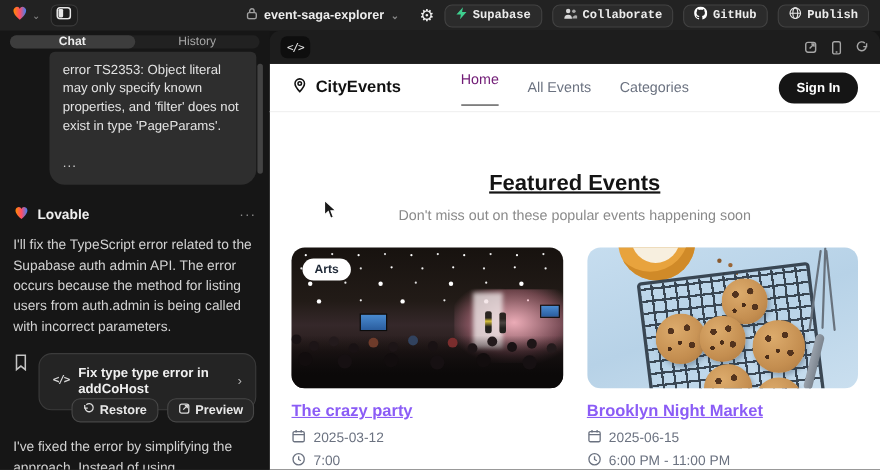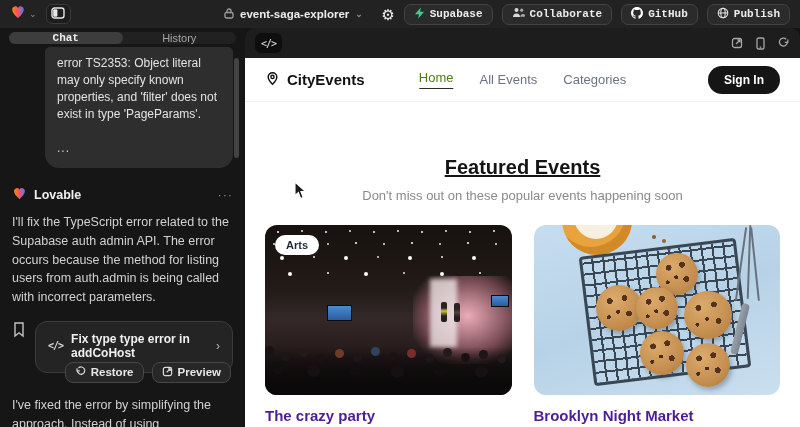--- a/index.html
+++ b/index.html
@@ -24,21 +24,21 @@
 
   
   .main { display:flex; height:399px; }
 
   
   .sidebar { width:245px; background:#161616; position:relative; overflow:hidden;
     display:flex; flex-direction:column; }
   .tabs { margin:4px 9px 0; height:21px; display:flex; background:#212121;
     border-radius:8px; font-size:11px; color:#a6a6a6; }
   .tab { flex:1; display:flex; align-items:center; justify-content:center; cursor:pointer; }
-  .tab.active { background:#3d3d3d; border-radius:7px; color:#ededed; font-weight:600;font-family:Liberation Mono, monospace; }
+  .tab.active { background:#3d3d3d; border-radius:7px; color:#ededed; font-weight:600; }
   .chat { padding:0 12px; flex:1; }
   .bubble { margin-left:auto; width:188px; background:#2e2e2e;
     border-radius:5px 5px 14px 14px; padding:8px 12px 11px; color:#e3e3e3;
     font-size:12px; line-height:1.42; margin-top:3px; }
   .bubble-more { margin-top:17px; letter-spacing:1px; color:#cfcfcf; }
   .lov-row { display:flex; align-items:center; gap:7px; margin-top:18px;
     color:#f0f0f0; font-size:12.5px; font-weight:700; }
   .lov-menu { margin-left:auto; color:#8a8a8a; font-weight:400; letter-spacing:1px;
     cursor:pointer; }
   .para { margin-top:9px; color:#d2d2d2; font-size:12.5px; line-height:1.5; }
@@ -76,32 +76,32 @@
 
   
   .site { flex:1; background:#ffffff; display:flex; flex-direction:column; }
   .site-header { height:44px; flex:none; display:flex; align-items:center;
     padding:0 20px; border-bottom:1px solid #f0f0f0; position:relative; }
   .brand { display:flex; align-items:center; gap:7px; font-size:15px; font-weight:700;
     color:#111; cursor:pointer; }
   .site-nav { position:absolute; left:50%; transform:translateX(-50%); display:flex;
     gap:26px; font-size:13px; color:#6b7280; align-items:center; }
   .nav-link { cursor:pointer; }
-  .nav-link.active { color:#4d7c0f; border-bottom:1.5px solid #2a2a2a; padding-bottom:3px; }
+  .nav-link.active { color:#701a75; border-bottom:1.5px solid #2a2a2a; padding-bottom:16px; }
   .signin { margin-left:auto; background:#151515; color:#fff; border:none;
     border-radius:999px; font-size:12px; font-weight:600; padding:7px 16px; cursor:pointer; }
   .section-head { text-align:center; margin-top:54px; }
   .section-title { font-size:20px; font-weight:700; color:#141414;text-decoration:underline; }
   .section-sub { font-size:13px; color:#8a8a8a; margin-top:9px; }
   .cards { display:flex; gap:22px; padding:0 20px; margin-top:22px; }
   .card { flex:1; cursor:pointer; }
-  .cimg { height:170px; border-radius:12px; position:relative; overflow:hidden; }
+  .cimg { height:128px; border-radius:12px; position:relative; overflow:hidden; }
   .badge { position:absolute; top:10px; left:10px; background:#fff; border-radius:999px;
     padding:4px 11px; font-size:11px; font-weight:700; color:#1f2937; z-index:5; }
-  .ctitle { font-size:15px; font-weight:700; color:#4c1d95; margin:12px 0 8px; }
+  .ctitle { font-size:15px; font-weight:700; color:#8b5cf6; margin:12px 0 8px;text-decoration:underline; }
   .meta { display:flex; align-items:center; gap:7px; color:#6b7280; font-size:12.5px;
     margin-top:5px; }
   .meta svg { flex:none; }
 
   
   .img-hall { background:linear-gradient(180deg,#17120f 0%,#221b17 38%,#35282a 55%,
     #281d1c 72%,#120e0f 100%); }
   .lights { position:absolute; top:0; left:0; width:2px; height:2px; background:#fff;
     border-radius:50%; box-shadow:
       12px 6px 0 0 #fff, 36px 5px 0 0 #e9e9e9, 60px 6px 0 0 #fff, 84px 5px 0 0 #dedede,

